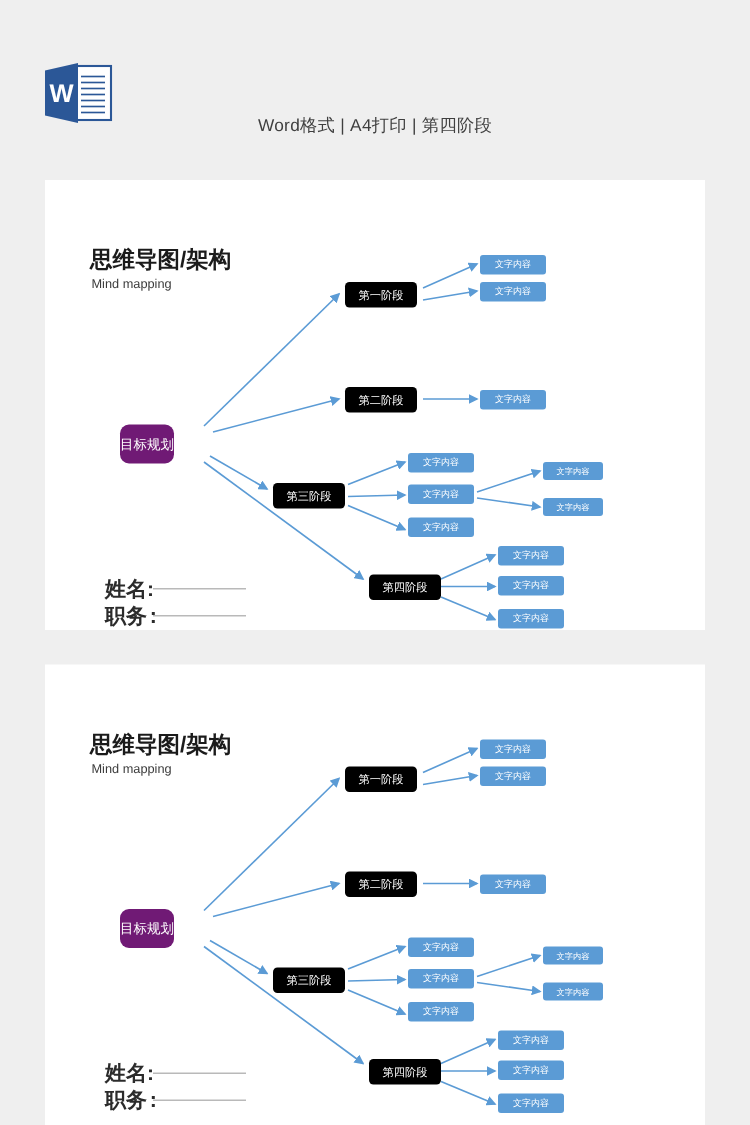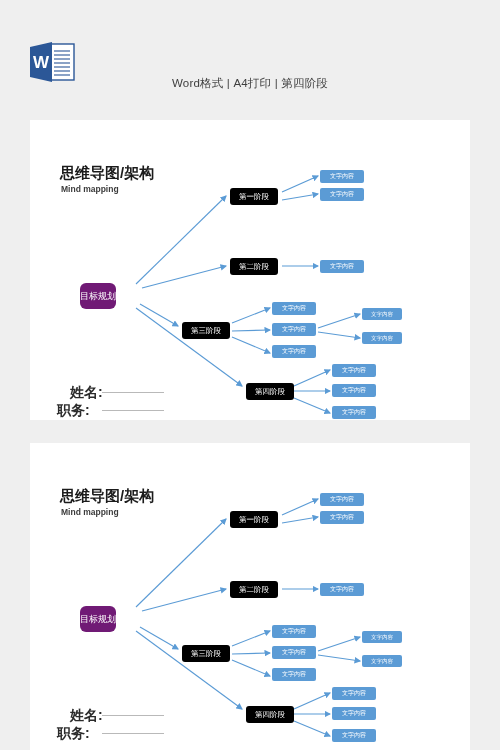--- a/index.html
+++ b/index.html
@@ -34,26 +34,26 @@
 
   .canvas { position: absolute; left: 0; top: 0; width: 440px; height: 307px; margin-top: 16px; }
 
   
   .mm-title {
     position: absolute; left: 30px; top: 28px;
     font-size: 15px; font-weight: bold; color: #1b1b1b; white-space: nowrap;
   }
   .mm-sub {
     position: absolute; left: 31px; top: 48px;
-    font-size: 8.5px; color: #3b3b3b; white-space: nowrap; font-weight: bold;
+    font-size: 8.5px; color: #3b3b3b; white-space: nowrap;
   }
 
   .field { position: absolute; font-size: 14px; font-weight: bold; color: #2b2b2b; white-space: nowrap; }
   .field-name { left: 40px; top: 248px; }
-  .field-role { left: 27px; top: 266px; }
+  .field-role { left: 40px; top: 266px; font-family: Liberation Mono, monospace; }
   .rule { position: absolute; height: 1px; background: #b9b9b9; width: 62px; left: 72px; }
   .rule-name { top: 256px; }
   .rule-role { top: 274px; }
 
   
   .node {
     position: absolute;
     display: flex; align-items: center; justify-content: center;
     color: #ffffff; white-space: nowrap;
     border-radius: 3px;

